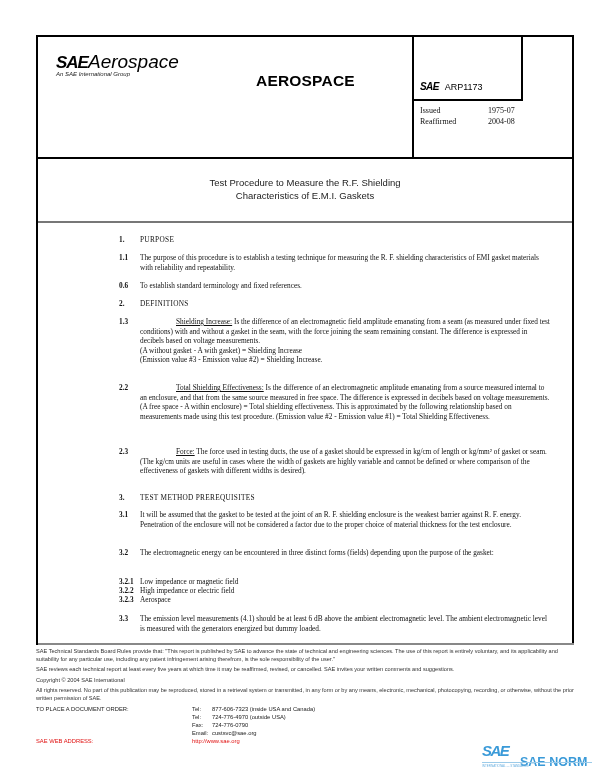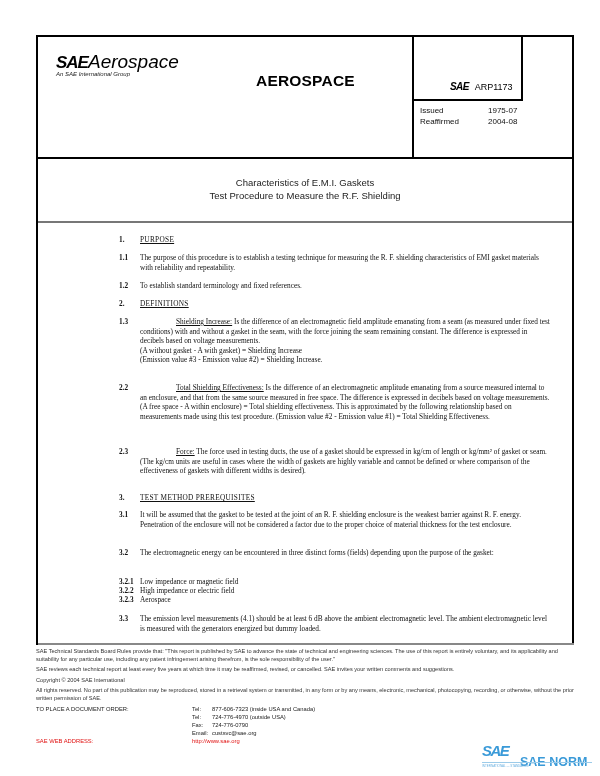--- a/index.html
+++ b/index.html
@@ -15,36 +15,36 @@
   .doc-cell { position: absolute; left: 0; top: 0; width: 107px; height: 62px; border-right: 2px solid #000; border-bottom: 2px solid #000; }
   .dates-cell { position: absolute; left: 0; top: 64px; width: 160px; height: 56px; }
 
   .logo { position: absolute; left: 10px; top: 14px; }
   .logo-sae { font-family: "Liberation Sans", sans-serif; font-weight: bold; font-style: italic; font-size: 17px; letter-spacing: -1px; }
   .logo-aero { font-family: "Liberation Sans", sans-serif; font-style: italic; font-size: 19px; font-weight: normal; }
   .logo-sub { font-size: 6px; font-style: italic; color: #222; margin-top: -2px; }
 
   .type-title { position: absolute; left: 210px; top: 34px; font-weight: bold; font-size: 15.5px; line-height: 20px; letter-spacing: 0.2px; }
 
-  .docnum { position: absolute; left: 6px; top: 44px; font-size: 9px; white-space: nowrap; margin-left: 30px; }
+  .docnum { position: absolute; left: 6px; top: 44px; font-size: 9px; white-space: nowrap; }
   .docnum .sae-mini { font-weight: bold; font-style: italic; font-size: 10px; letter-spacing: -0.6px; margin-right: 6px; }
   .dates { position: absolute; left: 6px; top: 4px; font-size: 8px; line-height: 11px; color: #111; }
-  .dates .row { display: flex; }
+  .dates .row { display: flex; font-family: Liberation Serif, serif; }
   .dates .lbl { width: 68px; }
 
   
   .title-block { position: absolute; left: 0; top: 122px; width: 534px; height: 62px; border-bottom: 2px solid #777; }
   .doc-title { position: absolute; left: 0; width: 100%; top: 17px; text-align: center; font-size: 9.5px; line-height: 13px; color: #222; }
 
   
   .body-text { position: absolute; left: 0; top: 186px; width: 534px; height: 420px; font-family: "Liberation Serif", serif; font-size: 7.3px; color: #111; }
   .sec { position: absolute; left: 81px; width: 430px; }
   .sec .num { position: absolute; left: 0; font-weight: bold; }
   .sec .txt { position: absolute; left: 21px; width: 410px; line-height: 9.5px; }
-  .sec.head .txt { letter-spacing: 0.3px; text-decoration: underline; }
+  .sec.head .txt { letter-spacing: 0.3px; }
   .u { text-decoration: underline; margin-left: 36px; }
 
   
   .footer { position: absolute; left: 36px; top: 648px; width: 540px; font-size: 5.6px; color: #333; line-height: 7.6px; }
   .footer p { margin: 0 0 3px 0; }
   .order { position: absolute; left: 36px; top: 705px; width: 540px; font-size: 5.8px; line-height: 8px; color: #222; }
   .order .lbl { position: absolute; left: 0; }
   .order .vals { position: absolute; left: 156px; }
   .order .vals .r { display: flex; }
   .order .vals .k { width: 20px; }
@@ -88,36 +88,36 @@
             <span class="lbl">Reaffirmed</span>
             <span>2004-08</span>
           </div>
         </div>
       </div>
     </div>
   </div>
 
   <div class="title-block">
     <div class="doc-title">
+      <div>Test Procedure to Measure the R.F. Shielding</div>
       <div>Characteristics of E.M.I. Gaskets</div>
-      <div>Test Procedure to Measure the R.F. Shielding</div>
     </div>
   </div>
 
   <div class="body-text">
     <div class="sec head" style="top:12px">
       <span class="num">1.</span>
       <span class="txt">PURPOSE</span>
     </div>
     <div class="sec" style="top:30px">
       <span class="num">1.1</span>
       <span class="txt">The purpose of this procedure is to establish a testing technique for measuring the R. F. shielding characteristics of EMI gasket materials with reliability and repeatability.</span>
     </div>
     <div class="sec" style="top:58px">
-      <span class="num">1.2</span>
+      <span class="num">0.6</span>
       <span class="txt">To establish standard terminology and fixed references.</span>
     </div>
     <div class="sec head" style="top:76px">
       <span class="num">2.</span>
       <span class="txt">DEFINITIONS</span>
     </div>
     <div class="sec" style="top:94px">
       <span class="num">1.3</span>
       <span class="txt"><span class="u">Shielding Increase:</span><span> Is the difference of an electromagnetic field amplitude emanating from a seam (as measured under fixed test conditions) with and without a gasket in the seam, with the force joining the seam remaining constant. The difference is expressed in decibels based on voltage measurements.</span><br><span>(A without gasket - A with gasket) = Shielding Increase</span><br><span>(Emission value #3 - Emission value #2) = Shielding Increase.</span></span>
     </div>

